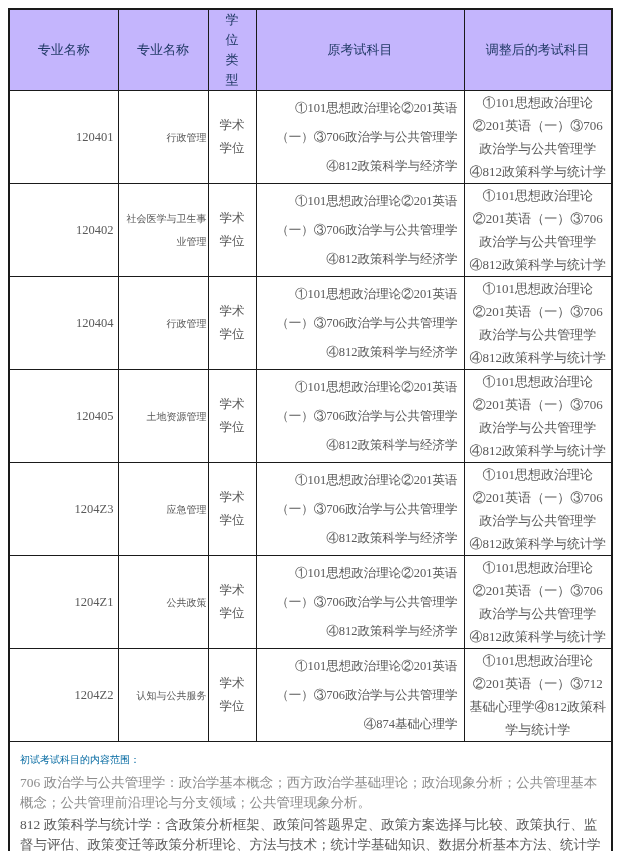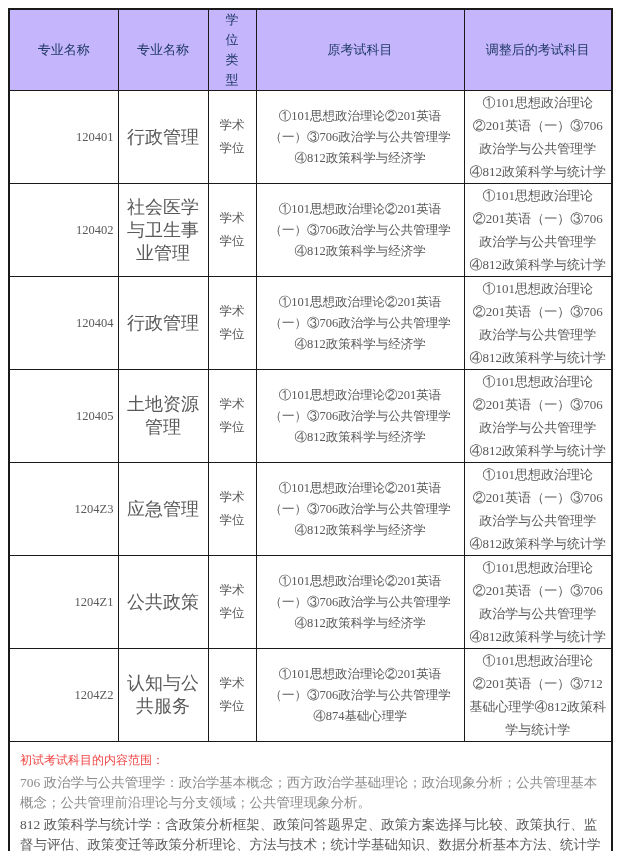--- a/index.html
+++ b/index.html
@@ -51,53 +51,53 @@
     color: #595959;
     height: 89px;
     background: #ffffff;
   }
   td.col-code {
     font-size: 12.5px;
     text-align: right;
     padding: 0 4px 0 6px;
   }
   td.col-major {
-    font-size: 18px;
+    font-size: 10px;
     line-height: 23px;
-    text-align: center;
+    text-align: right;
     padding: 0 1px;
   }
   td.col-degree {
     font-size: 12.5px;
     line-height: 23px;
     text-align: right;
     padding: 0 11px;
   }
   td.col-orig {
     font-size: 12.5px;
-    line-height: 21px;
-    text-align: center;
+    line-height: 29px;
+    text-align: right;
     padding: 0 6px;
   }
   td.col-adj {
     font-size: 13px;
     line-height: 23px;
     text-align: center;
     padding: 0 5px;
   }
 
   td.notes-cell {
     height: 145px;
     vertical-align: top;
     padding: 5px 10px 8px 10px;
     font-size: 13.5px;
   }
   .notes-title {
-    color: #ef4444;
-    font-size: 12px;
+    color: #0369a1;
+    font-size: 10px;
     line-height: 22px;
     margin: 0 0 2px 0;
   }
   .notes-cell p.note-item {
     margin: 2px 0 0 0;
     line-height: 20px;
     color: #595959;
   }
   .notes-cell p.note-item:nth-of-type(1) { color: #8c8c8c; }
   .notes-cell p.note-item:nth-of-type(3) { margin-top: 27px; }

